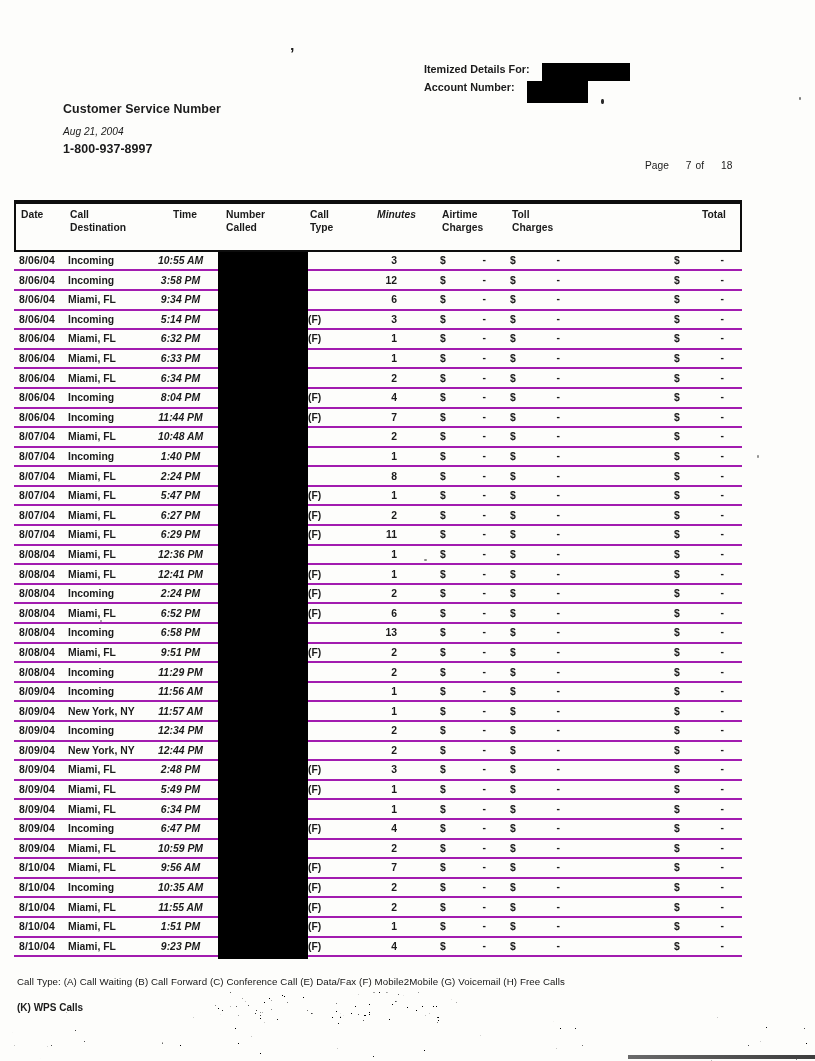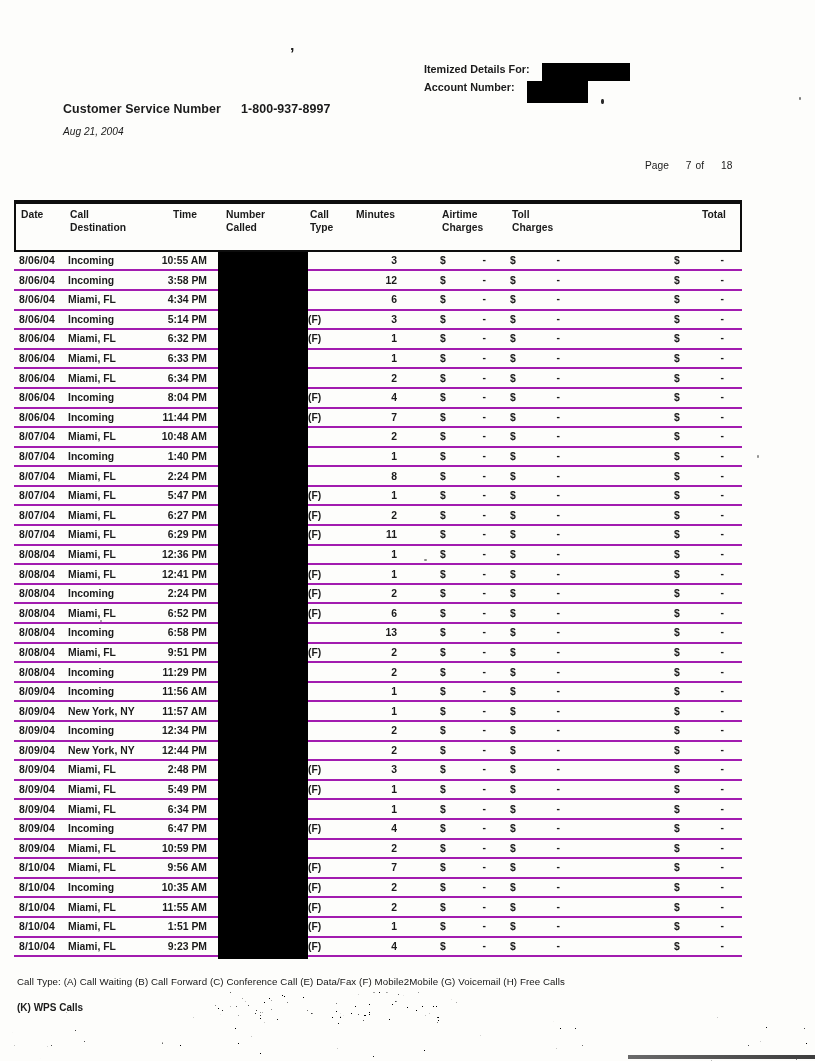--- a/index.html
+++ b/index.html
@@ -9,21 +9,21 @@
     font-family:"Liberation Sans", sans-serif;
   }
   .abs{position:absolute;}
 
   
   .mark-apostrophe{left:290px;top:46px;font-size:16px;font-weight:bold;}
   .itemized-label{left:424px;top:63px;font-size:10.8px;font-weight:bold;}
   .account-label{left:424px;top:81px;font-size:10.8px;font-weight:bold;}
   .redact-1{left:542px;top:63px;width:88px;height:18px;background:#000;}
   .redact-2{left:527px;top:81px;width:61px;height:22px;background:#000;}
-  .csn-line{left:63px;top:102px;display:flex;gap:20px;font-weight:bold;font-size:12.4px;letter-spacing:0.1px;}
+  .csn-line{left:63px;top:102px;display:flex;gap:26px;font-weight:bold;font-size:12.4px;letter-spacing:0.1px;flex-direction:column;}
   .date-line{left:63px;top:126px;font-size:10.2px;font-style:italic;}
   .page-line{left:645px;top:120px;font-size:10.2px;display:flex;align-items:baseline;}
   .page-line .pg-cur{margin-left:17px;}
   .page-line .pg-of{margin-left:4px;margin-top:40px;}
   .page-line .pg-total{margin-left:17px;}
 
   
   .speck{background:#2a2a2a;border-radius:40%;}
   .sp1{left:601px;top:99px;width:3px;height:5px;}
   .sp2{left:799px;top:97px;width:2px;height:3px;opacity:.6;}
@@ -35,32 +35,32 @@
   .bill-table{position:absolute;left:14px;top:200px;width:728px;}
   .thead-box{border:2.2px solid #0d0d0d;border-top-width:4px;box-sizing:border-box;}
   .title-row{padding:5px 10px 4px;font-size:13.2px;font-weight:bold;font-style:italic;
              border-bottom:2.5px solid #0d0d0d;letter-spacing:0.2px;white-space:nowrap;}
   .grid-cols{display:grid;grid-template-columns:50px 90px 58px 96px 46px 60px 76px 76px 1fr 72px;}
   .hdr-row{font-size:10.3px;font-weight:bold;padding:4px 0 15px;line-height:1.3;}
   .h-date{padding-left:5px;}
   .h-dest{padding-left:4px;}
   .h-time{text-align:center;}
   .h-num{padding-left:12px;}
-  .h-min{text-align:left;}
+  .h-min{text-align:right;font-style:italic;}
   .h-air{padding-left:26px;}
   .h-toll{padding-left:20px;}
   .h-total{padding-left:34px;}
 
   .tbody{position:relative;}
   .row{height:19.6px;box-sizing:border-box;align-items:center;
        border-bottom:2px solid #a21caf;font-size:10.4px;font-weight:bold;}
   .c{overflow:hidden;white-space:nowrap;}
   .c.date{padding-left:5px;letter-spacing:0.2px;}
   .c.dest{padding-left:4px;}
-  .c.time{text-align:right;padding-right:5px;}
+  .c.time{text-align:center;padding-right:5px;font-style:italic;}
   .c.min{text-align:right;padding-right:17px;}
   .charge{display:flex;justify-content:space-between;align-items:center;}
   .charge.air{padding:0 4px 0 26px;}
   .charge.toll{padding:0 6px 0 20px;}
   .charge.total{padding:0 18px 0 4px;}
   .dash{transform:translateY(-1.5px);}
   .redaction-col{position:absolute;left:204px;top:0;width:90px;height:707px;background:#000;z-index:3;}
 
   
   .legend{left:17px;top:976px;font-size:9.7px;letter-spacing:0.1px;color:#141414;}
@@ -181,21 +181,21 @@
     </div>
     <div class="c spacer"></div>
     <div class="c charge total">
       <span class="cur">$</span>
       <span class="dash">-</span>
     </div>
   </div>
       <div class="row grid-cols">
     <div class="c date">8/06/04</div>
     <div class="c dest">Miami, FL</div>
-    <div class="c time">4:34 PM</div>
+    <div class="c time">9:34 PM</div>
     <div class="c num"></div>
     <div class="c type"></div>
     <div class="c min">6</div>
     <div class="c charge air">
       <span class="cur">$</span>
       <span class="dash">-</span>
     </div>
     <div class="c charge toll">
       <span class="cur">$</span>
       <span class="dash">-</span>

